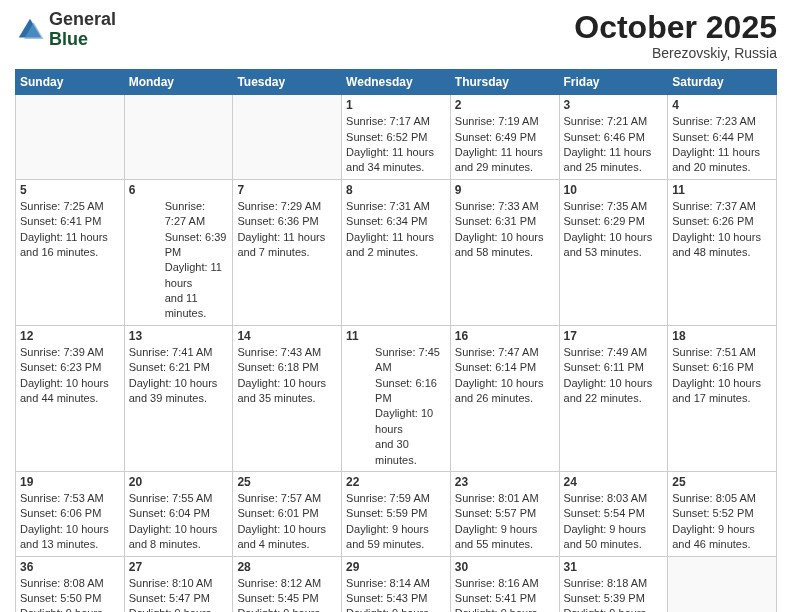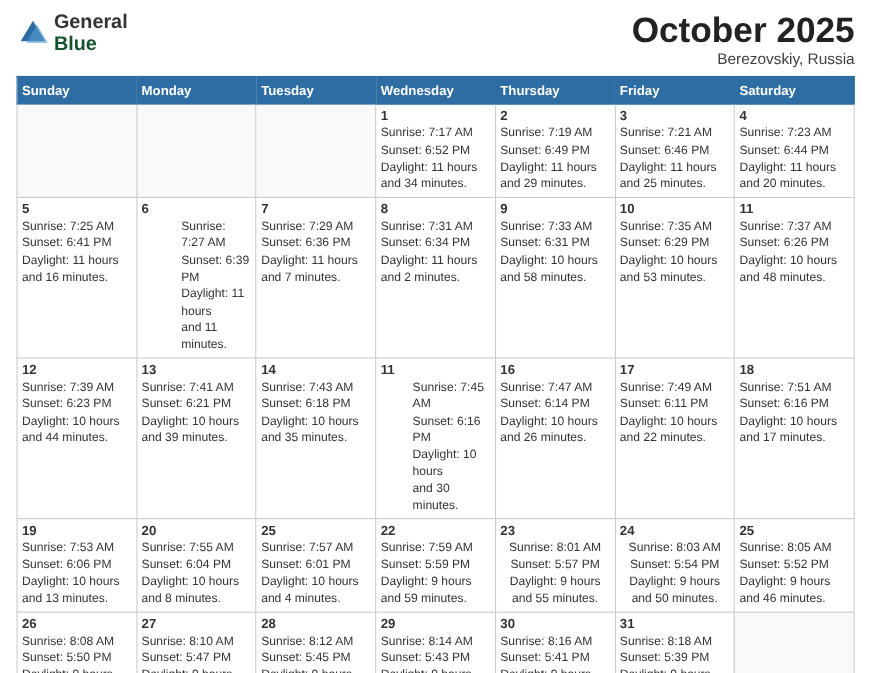--- a/index.html
+++ b/index.html
@@ -288,43 +288,43 @@
           </td>
           <td>
             <span class="day-number">22</span>
             <div class="day-info" style="white-space: pre-line;">Sunrise: 7:59 AM
 Sunset: 5:59 PM
 Daylight: 9 hours
 and 59 minutes.</div>
           </td>
           <td>
             <span class="day-number">23</span>
-            <div class="day-info" style="white-space: pre-line; text-align: center;">Sunrise: 8:01 AM
+            <div class="day-info" style="white-space: pre-line;">Sunrise: 8:01 AM
 Sunset: 5:57 PM
 Daylight: 9 hours
 and 55 minutes.</div>
           </td>
           <td>
             <span class="day-number">24</span>
-            <div class="day-info" style="white-space: pre-line; text-align: center;">Sunrise: 8:03 AM
+            <div class="day-info" style="white-space: pre-line;">Sunrise: 8:03 AM
 Sunset: 5:54 PM
 Daylight: 9 hours
 and 50 minutes.</div>
           </td>
           <td>
             <span class="day-number">25</span>
             <div class="day-info" style="white-space: pre-line;">Sunrise: 8:05 AM
 Sunset: 5:52 PM
 Daylight: 9 hours
 and 46 minutes.</div>
           </td>
         </tr>
         <tr>
           <td>
-            <span class="day-number">26</span>
+            <span class="day-number">36</span>
             <div class="day-info" style="white-space: pre-line;">Sunrise: 8:08 AM
 Sunset: 5:50 PM
 Daylight: 9 hours
 and 42 minutes.</div>
           </td>
           <td>
             <span class="day-number">27</span>
             <div class="day-info" style="white-space: pre-line;">Sunrise: 8:10 AM
 Sunset: 5:47 PM
 Daylight: 9 hours

